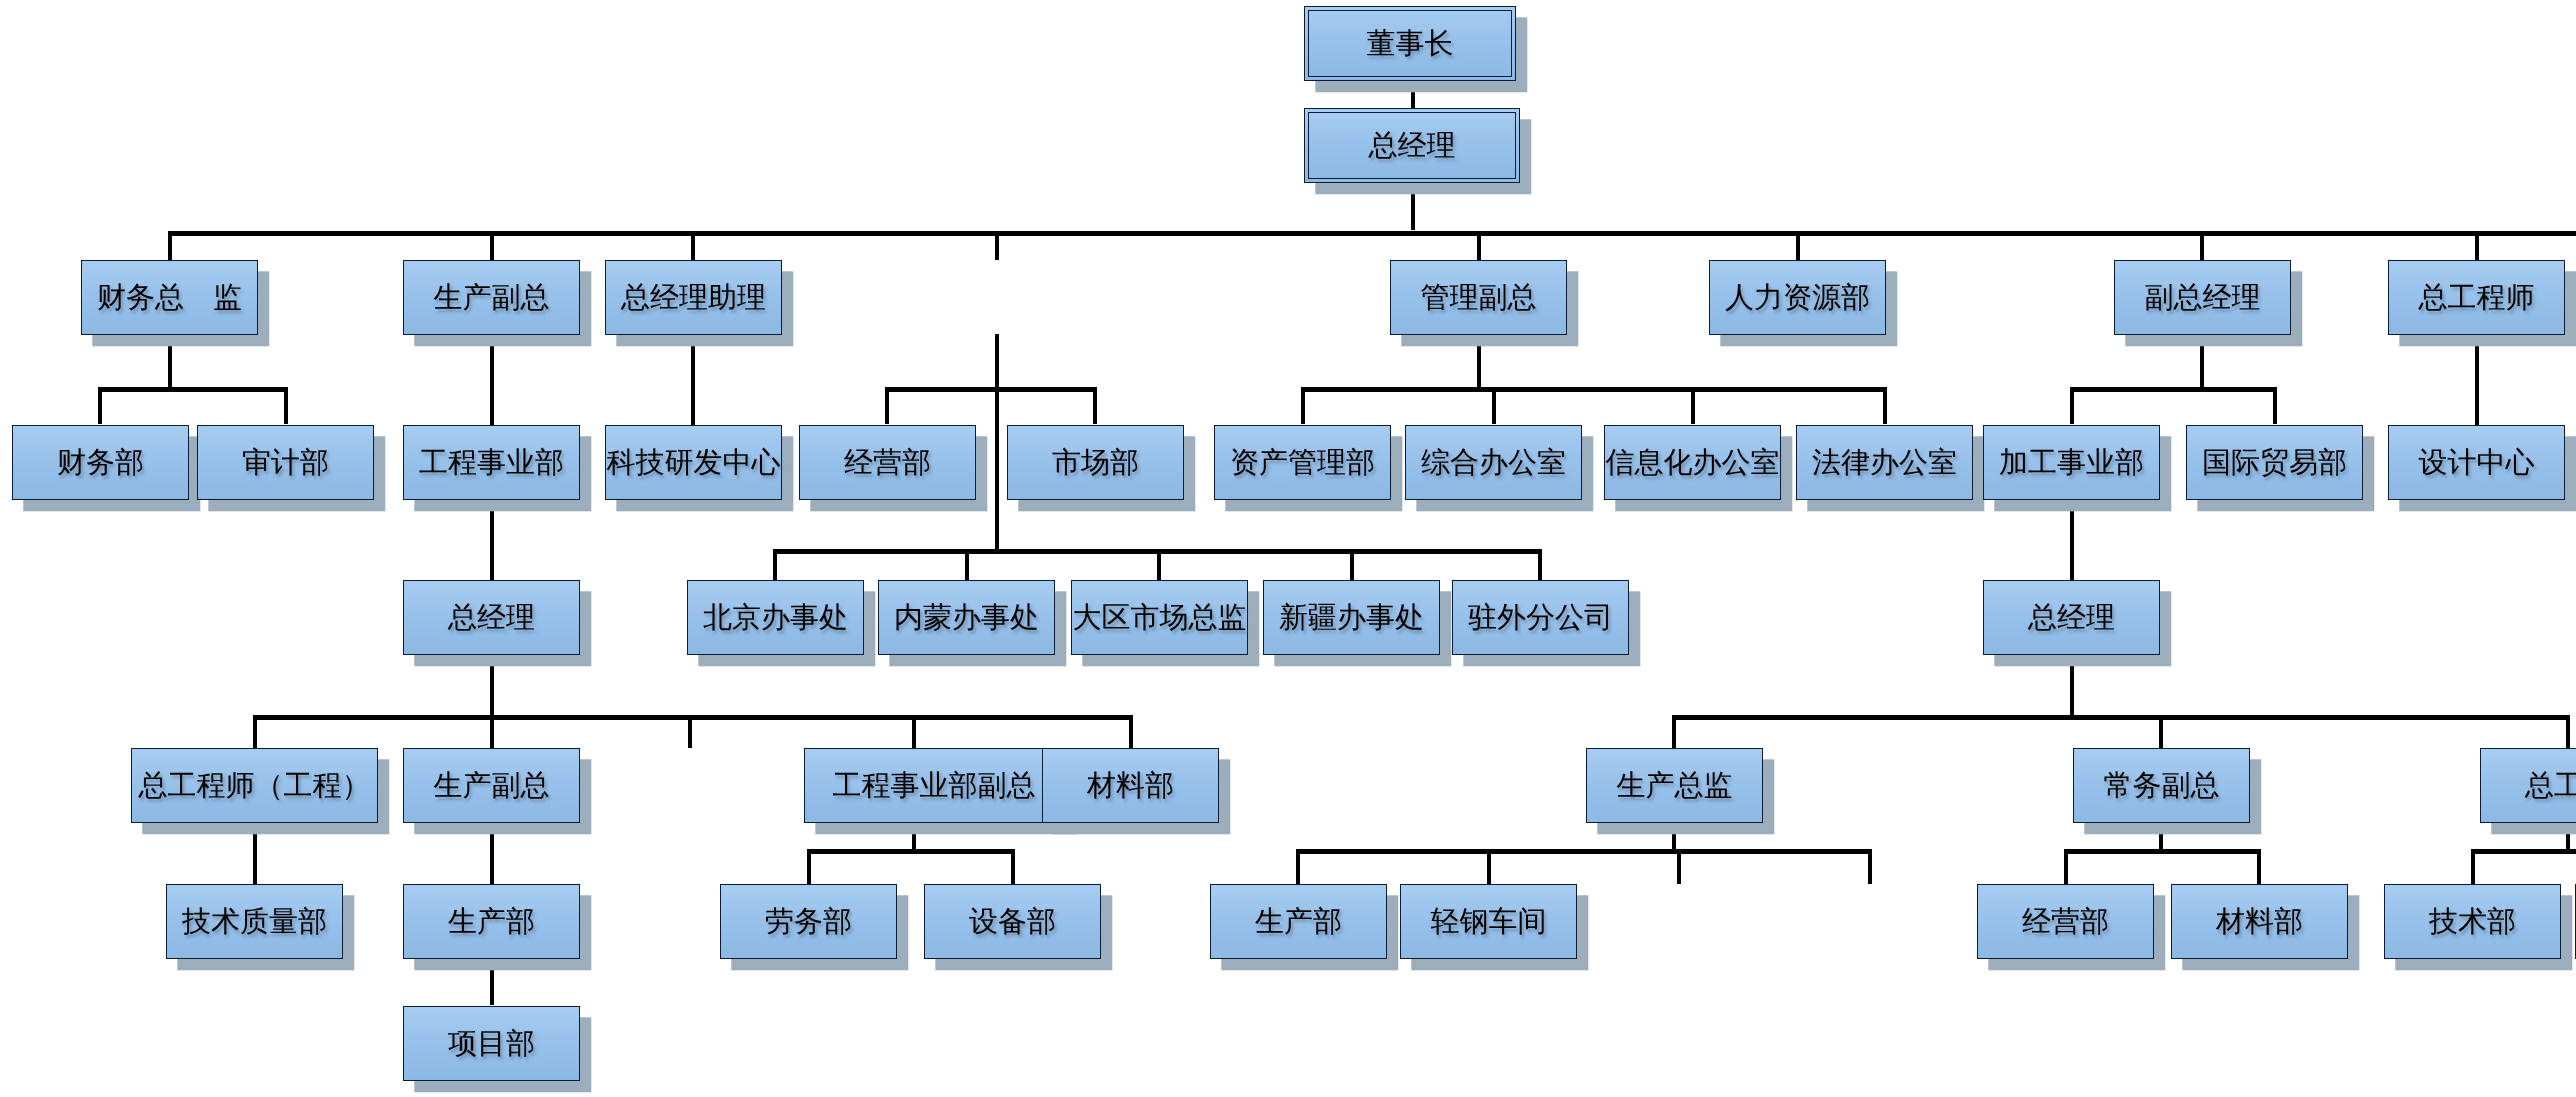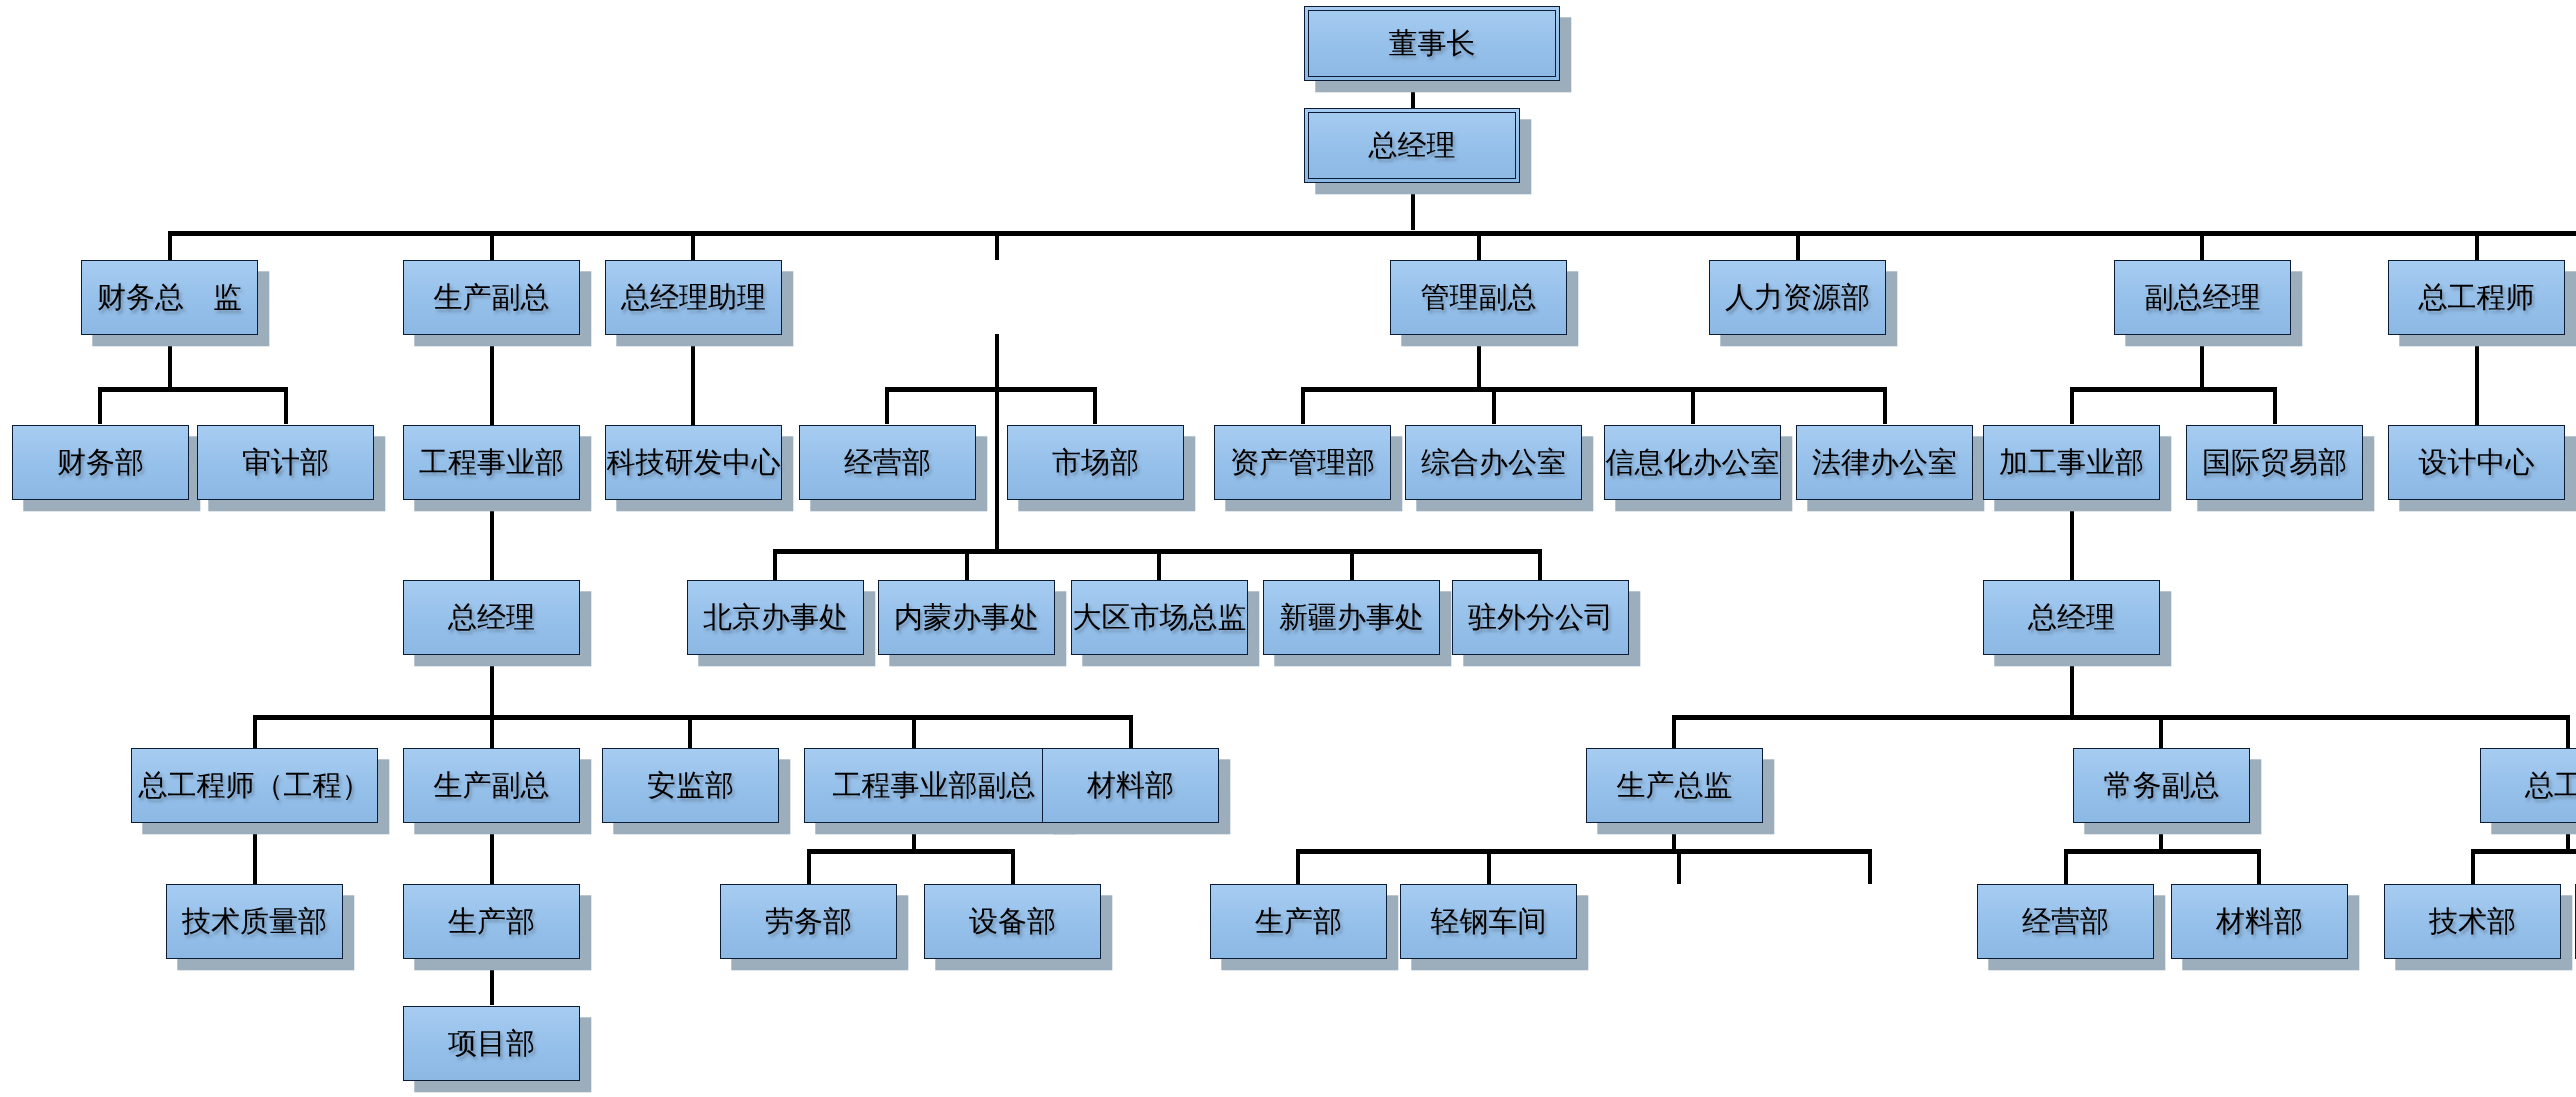--- a/index.html
+++ b/index.html
@@ -107,21 +107,21 @@
     <i class="v" style="left:1487px;top:849px;height:35px"></i>
     <i class="v" style="left:1677px;top:849px;height:35px"></i>
     <i class="v" style="left:1868px;top:849px;height:35px"></i>
     <i class="v" style="left:2064px;top:849px;height:35px"></i>
     <i class="v" style="left:2257px;top:849px;height:35px"></i>
     <i class="v" style="left:2471px;top:849px;height:35px"></i>
 
     <i class="v" style="left:490px;top:958px;height:47px"></i>
   </div>
 
-  <div class="n t" style="left:1304px;top:6.2px;width:256px">董事长</div>
+  <div class="n t" style="left:1304px;top:6.2px;width:212px">董事长</div>
   <div class="n t" style="left:1304px;top:108px;width:216px">总经理</div>
 
   <div class="n" style="left:81px;top:260px">财务总　监</div>
   <div class="n" style="left:403px;top:260px">生产副总</div>
   <div class="n" style="left:605px;top:260px">总经理助理</div>
   <div class="n" style="left:1390px;top:260px">管理副总</div>
   <div class="n" style="left:1709px;top:260px">人力资源部</div>
   <div class="n" style="left:2114px;top:260px">副总经理</div>
   <div class="n" style="left:2388px;top:260px">总工程师</div>
 
@@ -142,21 +142,20 @@
   <div class="n" style="left:403px;top:580px">总经理</div>
   <div class="n" style="left:687px;top:580px">北京办事处</div>
   <div class="n" style="left:878px;top:580px">内蒙办事处</div>
   <div class="n" style="left:1071px;top:580px">大区市场总监</div>
   <div class="n" style="left:1263px;top:580px">新疆办事处</div>
   <div class="n" style="left:1452px;top:580px">驻外分公司</div>
   <div class="n" style="left:1983px;top:580px">总经理</div>
 
   <div class="n" style="left:131px;top:748px;width:247px">总工程师（工程）</div>
   <div class="n" style="left:403px;top:748px">生产副总</div>
-  <div class="n" style="left:602px;top:748px">安监部</div>
   <div class="n" style="left:804px;top:748px;width:260px">工程事业部副总</div>
   <div class="n" style="left:1042px;top:748px">材料部</div>
   <div class="n" style="left:1586px;top:748px">生产总监</div>
   <div class="n" style="left:2073px;top:748px">常务副总</div>
   <div class="n" style="left:2480px;top:748px">总工办</div>
 
   <div class="n" style="left:166px;top:884px">技术质量部</div>
   <div class="n" style="left:403px;top:884px">生产部</div>
   <div class="n" style="left:720px;top:884px">劳务部</div>
   <div class="n" style="left:924px;top:884px">设备部</div>

